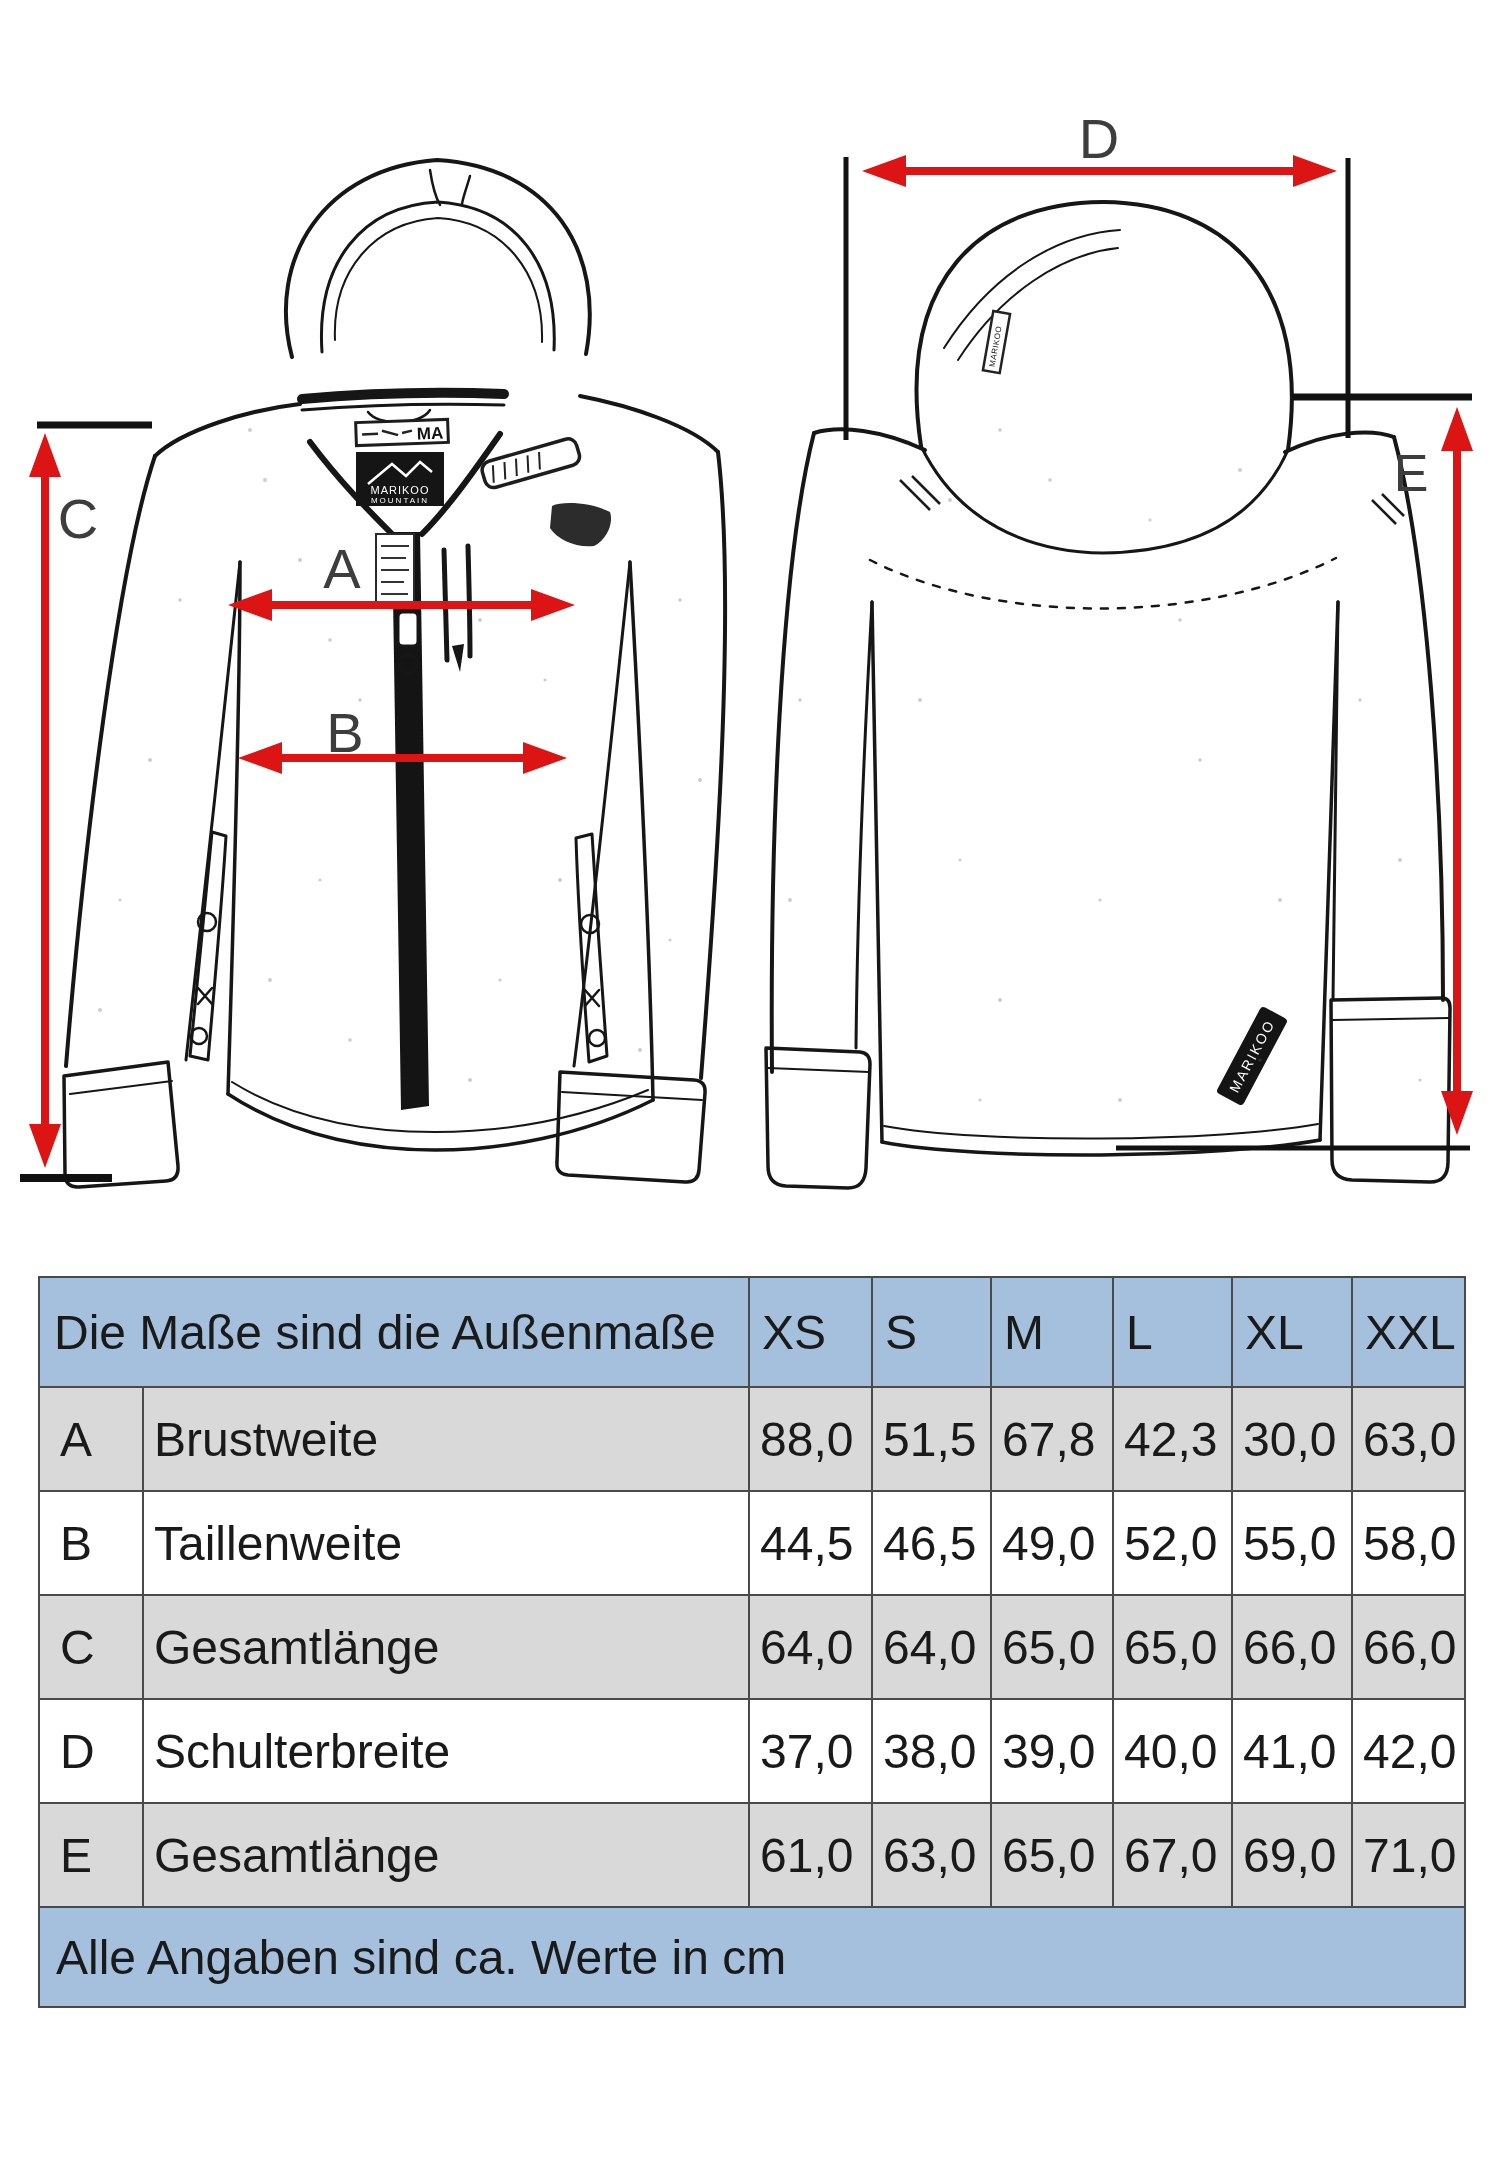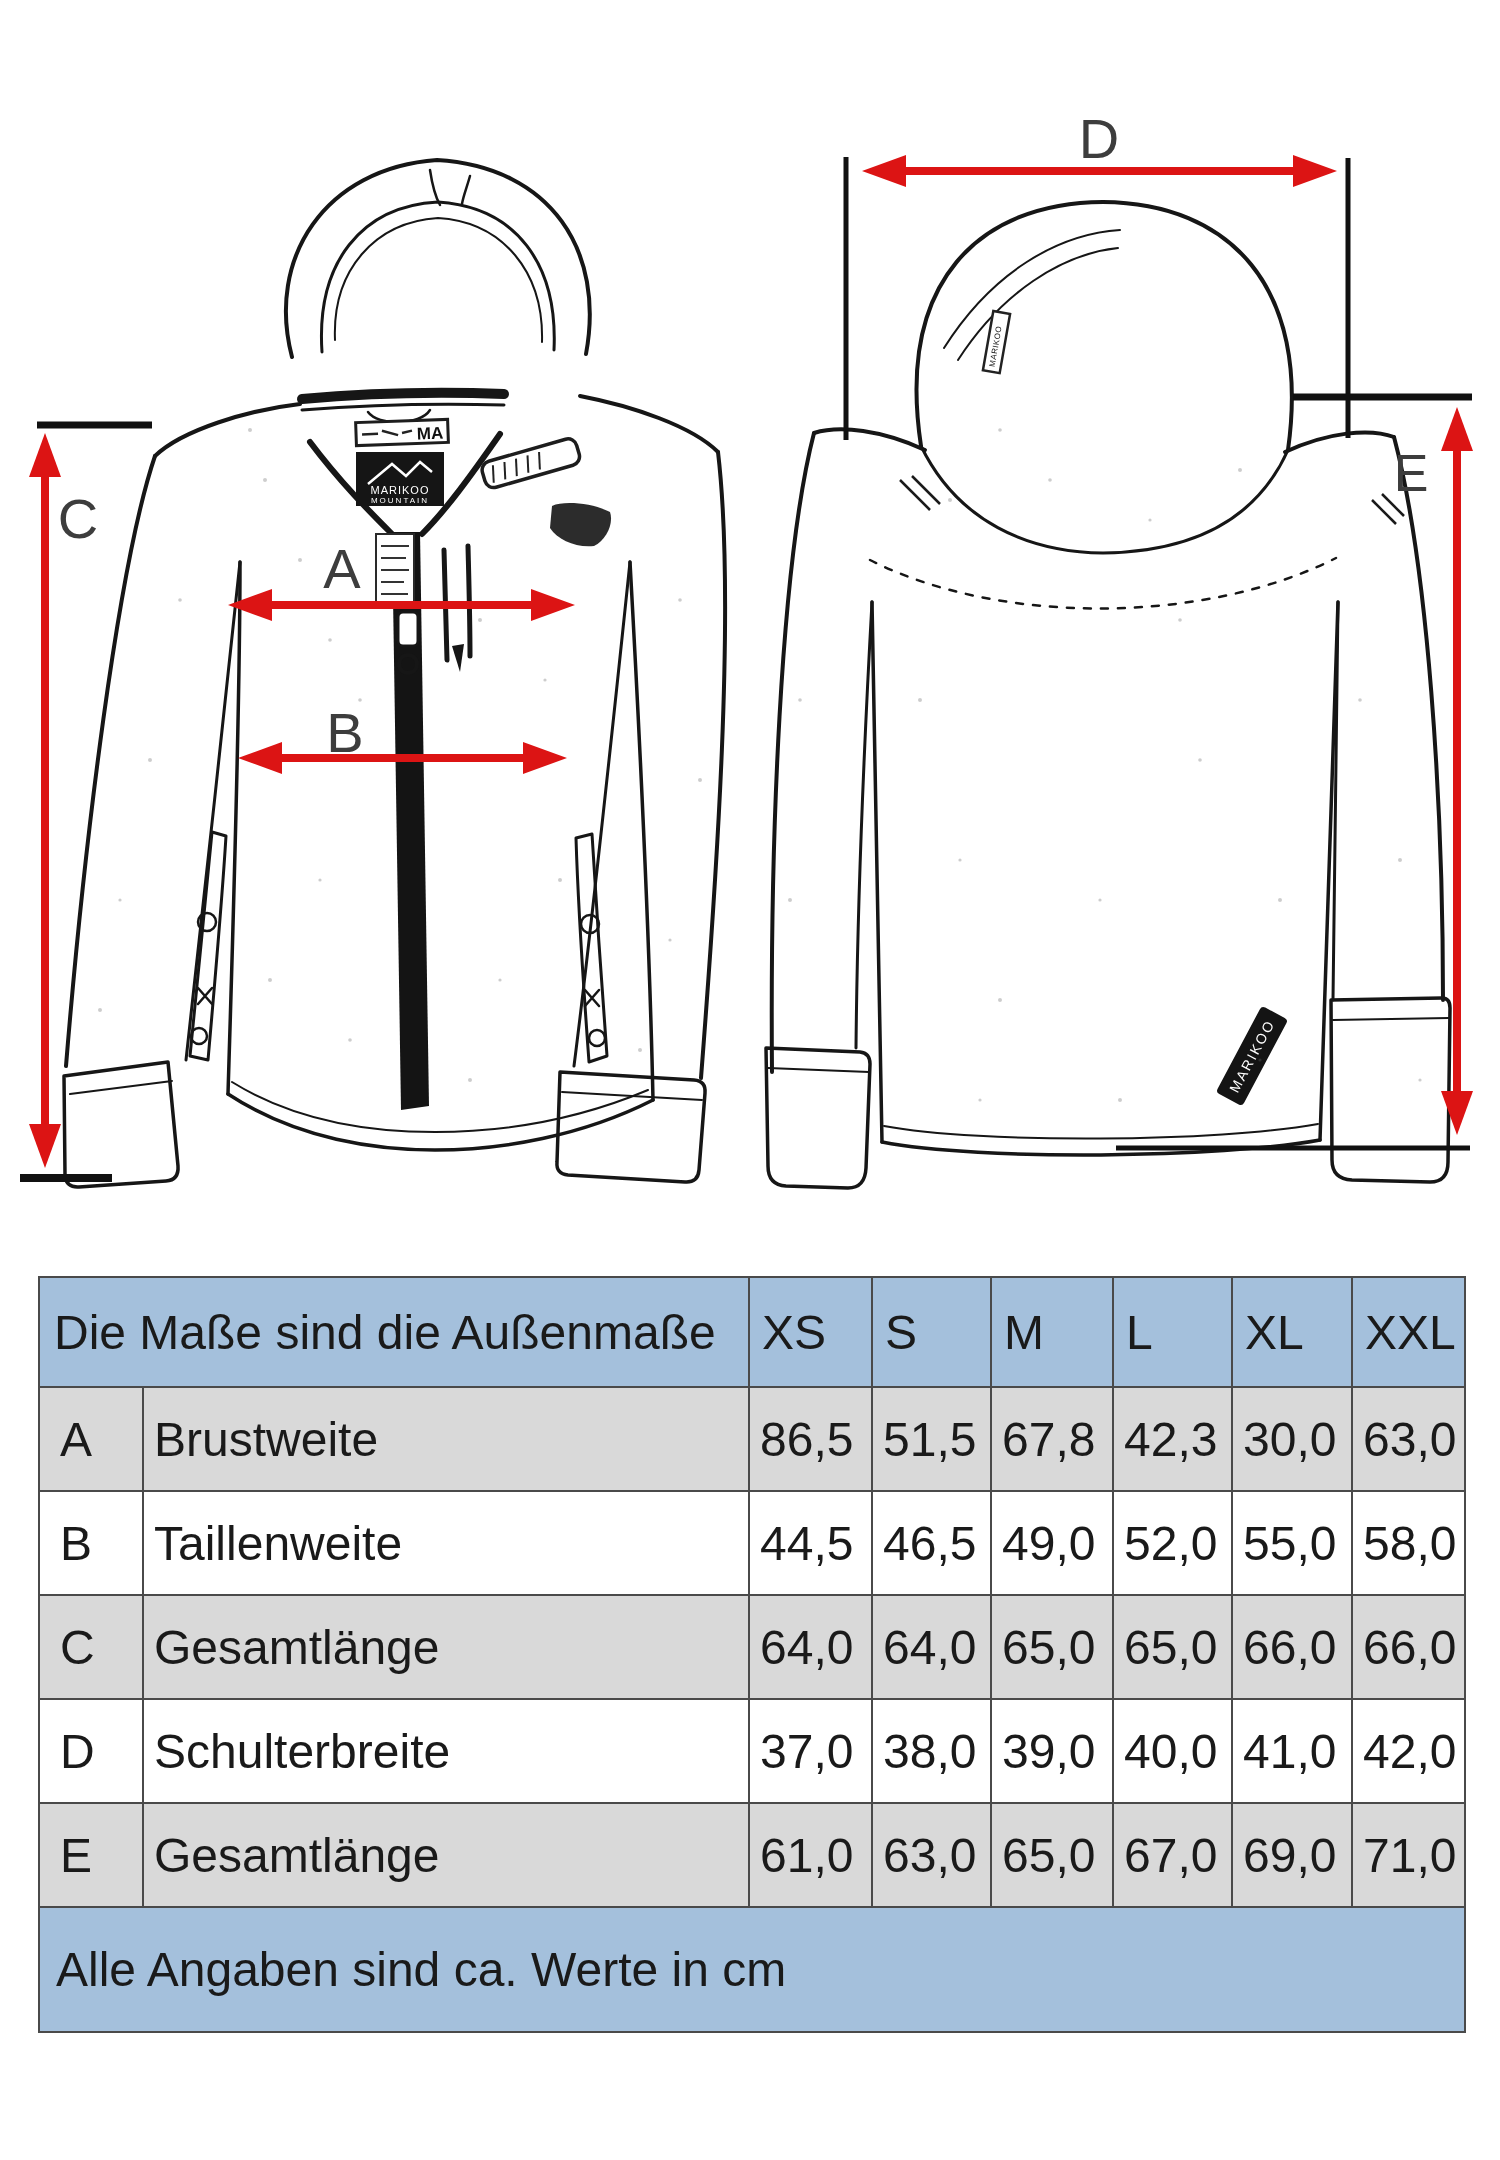--- a/index.html
+++ b/index.html
@@ -314,21 +314,21 @@
         <td>S</td>
         <td>M</td>
         <td>L</td>
         <td>XL</td>
         <td>XXL</td>
       </tr>
 
       <tr class="r-gray" style="height:104px">
         <td class="c-key">A</td>
         <td class="c-label">Brustweite</td>
-        <td>86,5</td>
+        <td>88,0</td>
         <td>51,5</td>
         <td>67,8</td>
         <td>42,3</td>
         <td>30,0</td>
         <td>63,0</td>
       </tr>
 
       <tr class="r-white" style="height:104px">
         <td class="c-key">B</td>
         <td class="c-label">Taillenweite</td>
@@ -366,18 +366,18 @@
         <td class="c-key">E</td>
         <td class="c-label">Gesamtlänge</td>
         <td>61,0</td>
         <td>63,0</td>
         <td>65,0</td>
         <td>67,0</td>
         <td>69,0</td>
         <td>71,0</td>
       </tr>
 
-      <tr class="r-footer" style="height:125px">
+      <tr class="r-footer" style="height:100px">
         <td colspan="8">Alle Angaben sind ca. Werte in cm</td>
       </tr>
     </tbody>
   </table>
 </div>
 
 </body></html>

